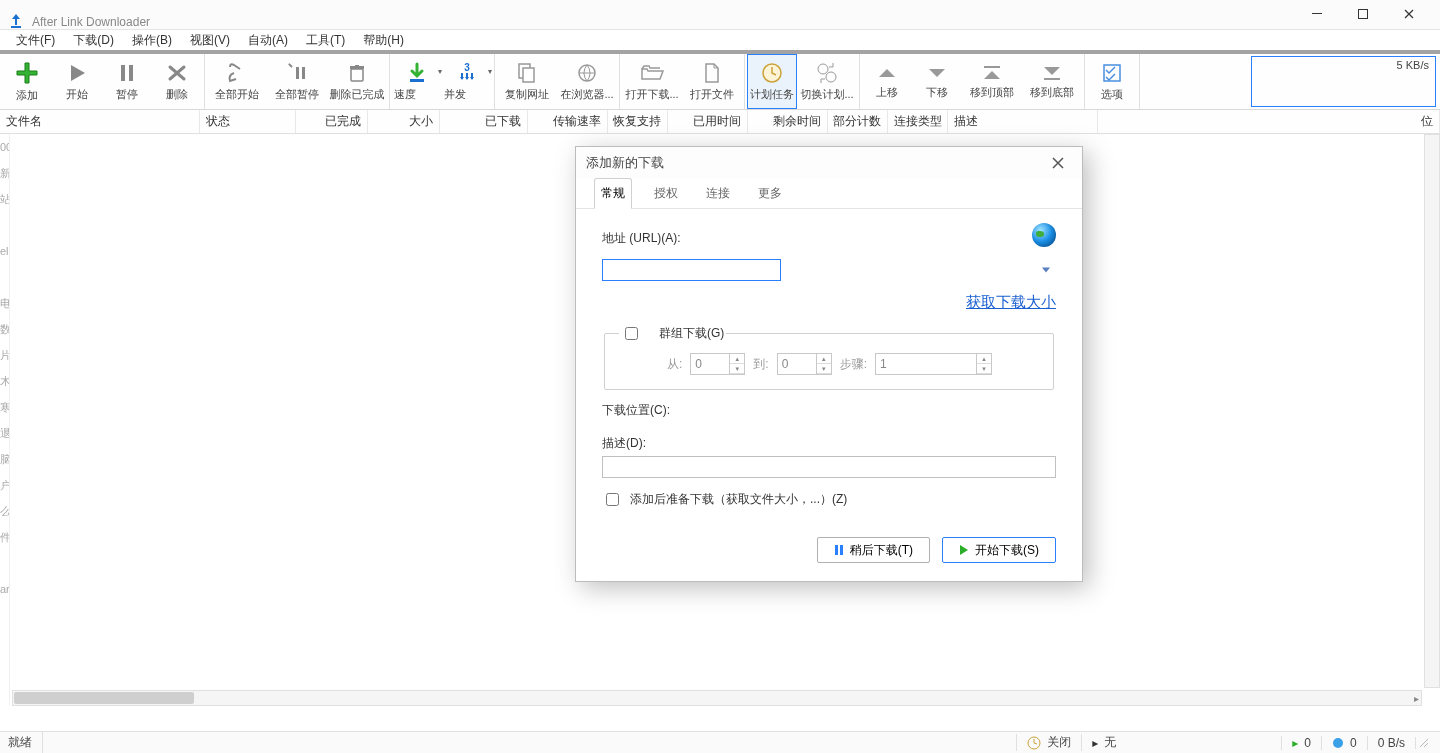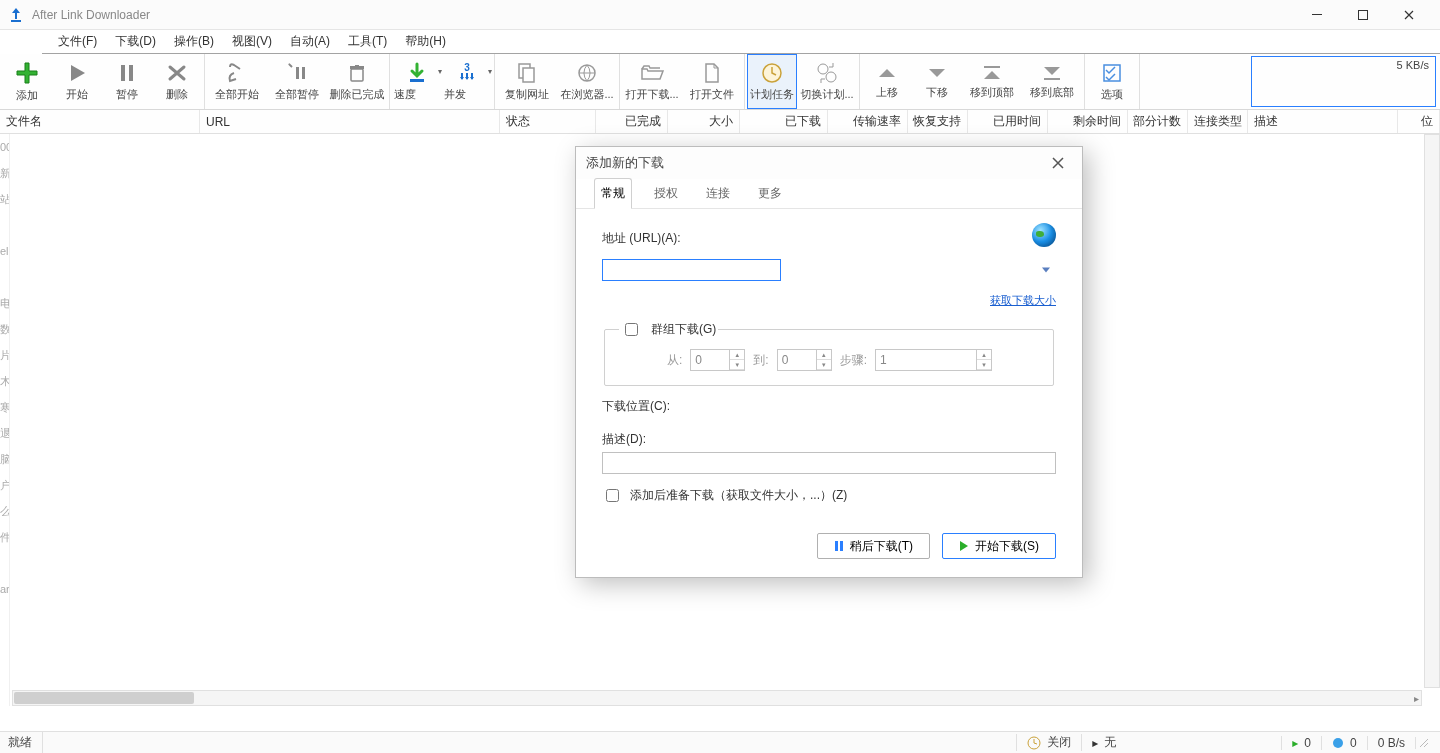--- a/index.html
+++ b/index.html
@@ -1,25 +1,25 @@
 <!DOCTYPE html>
 <html><head>
 <meta charset="utf-8">
 <style>
   * { box-sizing: border-box; font-family: "Microsoft YaHei", "Segoe UI", sans-serif; }
   body { margin: 0; width: 1440px; height: 753px; overflow: hidden; background: #fff; font-size: 12px; color: #333; position: relative; }
 
   
-  .titlebar { height: 30px; display: flex; align-items: center; padding: 0 8px; background: #fbfbfb; border-bottom: 1px solid #e5e5e5; color: #888; }
+  .titlebar { height: 30px; display: flex; align-items: flex-end; padding: 0 8px; background: #fbfbfb; border-bottom: 1px solid #e5e5e5; color: #888; }
   .titlebar .app-icon { width: 16px; height: 16px; margin-right: 8px; }
   .titlebar .spacer { flex: 1; }
   .win-btn { width: 46px; height: 30px; display: flex; align-items: center; justify-content: center; color: #555; }
 
   
-  .menubar { height: 24px; display: flex; align-items: center; padding: 0 8px; gap: 2px; background: #fff; border-bottom: 1px solid #a3a3a3; margin-left: 42px; }
+  .menubar { height: 24px; display: flex; align-items: center; padding: 0 8px; gap: 2px; background: #fff; border-bottom: 4px solid #a3a3a3; }
   .menubar > div { padding: 2px 8px; }
 
   
   .toolbar { height: 56px; display: flex; align-items: stretch; background: #fefefe; border-bottom: 1px solid #d8d8d8; }
   .tool-group { display: flex; align-items: stretch; border-right: 1px solid #e0e0e0; padding: 0 2px; }
   .tool-btn { width: 50px; display: flex; flex-direction: column; align-items: center; justify-content: center; gap: 2px; padding: 4px 2px; }
   .tool-btn.wide { width: 60px; }
   .tool-btn.selected { border: 1px solid #2a7fff; background: #eaf2fb; }
   .tool-label { font-size: 11px; color: #444; white-space: nowrap; overflow: hidden; text-overflow: ellipsis; width: 100%; text-align: center; }
   .spacer-flex { flex: 1; }
@@ -53,25 +53,25 @@
   .dlg-close { width: 28px; height: 28px; display: flex; align-items: center; justify-content: center; }
   .tabs { display: flex; padding: 0 18px; height: 30px; font-size: 12px; border-bottom: 1px solid #e5e5e5; gap: 16px; align-items:flex-end; }
   .tab { padding: 6px 6px; color: #666; }
   .tab.active { color: #000; border: 1px solid #d0d0d0; border-bottom: 1px solid #fff; border-radius: 3px 3px 0 0; background:#fff; position:relative; top:1px;}
   .dlg-body { padding: 14px 26px 18px; display: flex; flex-direction: column; gap: 12px; }
   .lbl { font-size: 12px; color: #333; }
   .row-flex { display: flex; align-items: center; gap: 8px; }
   .url-input { flex: 1; height: 22px; border: 1px solid #2a7fff; padding: 1px 18px 1px 4px; font-size: 12px; outline: none; }
   .combo-arrow { position: relative; }
   .combo-arrow::after { content: ""; position: absolute; right: 6px; top: 50%; width: 0; height: 0; border-left: 4px solid transparent; border-right: 4px solid transparent; border-top: 5px solid #5a7fbf; transform: translateY(-50%); }
-  .link { color: #1a5fd0; text-decoration: underline; font-size: 11px; }
+  .link { color: #1a5fd0; text-decoration: underline; font-size: 15px; }
   .globe { width: 24px; height: 24px; border-radius: 50%; background: radial-gradient(circle at 35% 30%, #9fe3ff 0%, #1a90e8 50%, #0b5fae 100%); box-shadow: inset -2px -2px 4px rgba(0,0,0,.2); position:relative; }
   .globe::after{content:"";position:absolute;left:4px;top:8px;width:8px;height:6px;background:#3fae3a;border-radius:40% 60% 50% 50%;}
   fieldset { border: 1px solid #d0d0d0; border-radius: 2px; padding: 10px 14px 14px; }
-  legend { display: flex; align-items: center; gap: 10px; font-size: 12px; }
+  legend { display: flex; align-items: center; gap: 18px; font-size: 12px; }
   .hint { color: #9a9a9a; font-size: 12px; line-height: 1.5; margin: 4px 0 10px 18px; }
   .num-row { display: flex; align-items: center; gap: 8px; margin-left: 48px; color: #9a9a9a; }
   .num-row label { color: #9a9a9a; }
   .spinner { display: inline-flex; align-items: center; border: 1px solid #c8c8c8; height: 22px; }
   .spinner input { width: 38px; border: none; padding: 2px 4px; font-size: 12px; outline: none; color:#888;}
   .spinner .btns { display: flex; flex-direction: column; border-left: 1px solid #c8c8c8; }
   .spinner .btns span { width: 14px; height: 10px; font-size: 7px; display:flex; align-items:center; justify-content:center; color:#888; border-bottom:1px solid #ddd;}
   .spinner.wide input { width: 100px; }
   .select-like { height: 22px; border: 1px solid #c0c0c0; padding: 2px 20px 2px 6px; font-size: 12px; flex: 1; position: relative; background:#fff;}
   .select-like::after { content: ""; position: absolute; right: 6px; top: 50%; width: 0; height: 0; border-left: 4px solid transparent; border-right: 4px solid transparent; border-top: 5px solid #666; transform: translateY(-50%); }
@@ -277,21 +277,20 @@
         </svg>
       <span class="tool-label">选项</span>
     </div>
   </div>
   <div class="spacer-flex"></div>
   <div class="speed-box">5 KB/s</div>
 </div>
 
 <div class="table-header">
   <div class="th" style="width:200px">文件名</div>
-  <div class="th" style="width:300px">URL</div>
   <div class="th" style="width:96px">状态</div>
   <div class="th r" style="width:72px">已完成</div>
   <div class="th r" style="width:72px">大小</div>
   <div class="th r" style="width:88px">已下载</div>
   <div class="th r" style="width:80px">传输速率</div>
   <div class="th r" style="width:60px">恢复支持</div>
   <div class="th r" style="width:80px">已用时间</div>
   <div class="th r" style="width:80px">剩余时间</div>
   <div class="th r" style="width:60px">部分计数</div>
   <div class="th" style="width:60px">连接类型</div>

